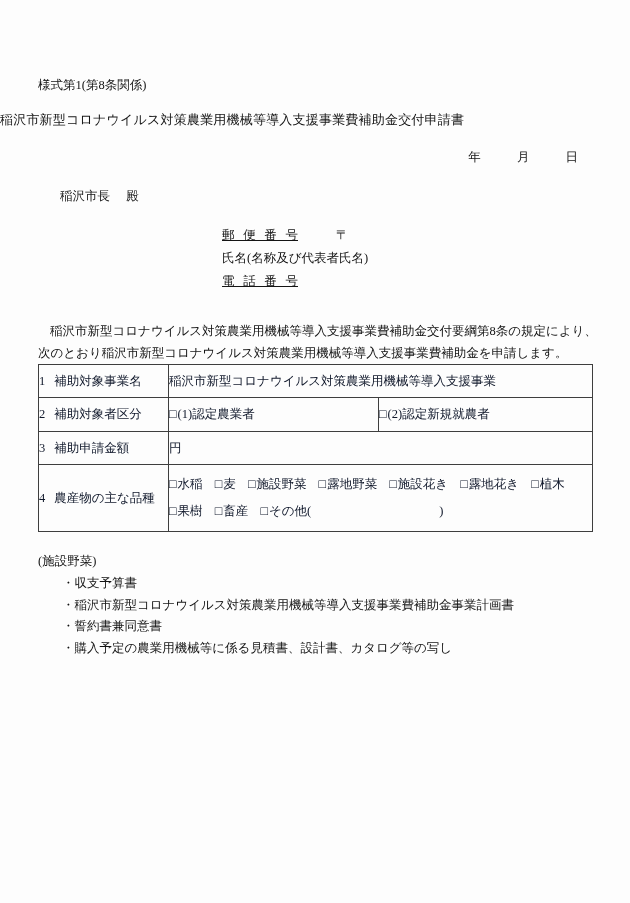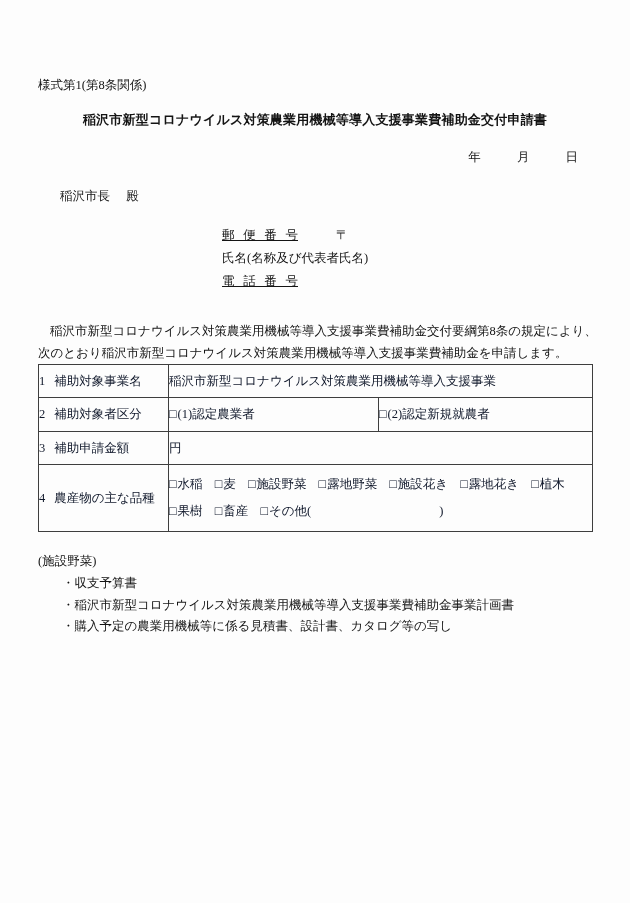--- a/index.html
+++ b/index.html
@@ -7,21 +7,21 @@
     position:relative;
     width:630px;height:903px;
     margin:0 auto;
     background:#fdfdfd;
     color:#141414;
     font-family:"Liberation Serif","DejaVu Serif",serif;
     font-size:12.5px;
     overflow:hidden;
   }
   .form-code{position:absolute;left:38px;top:77px;}
-  .doc-title{position:absolute;left:0;top:111px;width:630px;text-align:center;font-size:13px;letter-spacing:0.2px;font-weight:bold;}
+  .doc-title{position:absolute;left:0;top:111px;width:630px;text-align:left;font-size:13px;letter-spacing:0.2px;}
   .date-line{position:absolute;top:149px;right:52px;}
   .date-line .dgap{margin-left:33px;}
   .addressee-line{position:absolute;left:60px;top:188px;}
   .addressee-line .honorific{margin-left:13px;}
   .applicant{position:absolute;left:222px;top:224px;line-height:23px;}
   .jlabel{
     display:inline-block;width:76px;
     text-align:justify;text-align-last:justify;
     -moz-text-align-last:justify;
     text-justify:inter-character;
@@ -127,18 +127,19 @@
       </td>
     </tr>
   </tbody>
     </table>
 
   <div class="attachments">
     <div>(施設野菜)</div>
     <div class="att-items">
       <div><span>・</span><span>収支予算書</span></div>
       <div><span>・</span><span>稲沢市新型コロナウイルス対策農業用機械等導入支援事業費補助金事業計画書</span></div>
+      <div><span>・</span><span>誓約書兼同意書</span></div>
       <div><span>・</span><span>購入予定の農業用機械等に係る見積書、設計書、カタログ等の写し</span></div>
     </div>
   </div>
 
 
 </div>
 
 </body></html>

